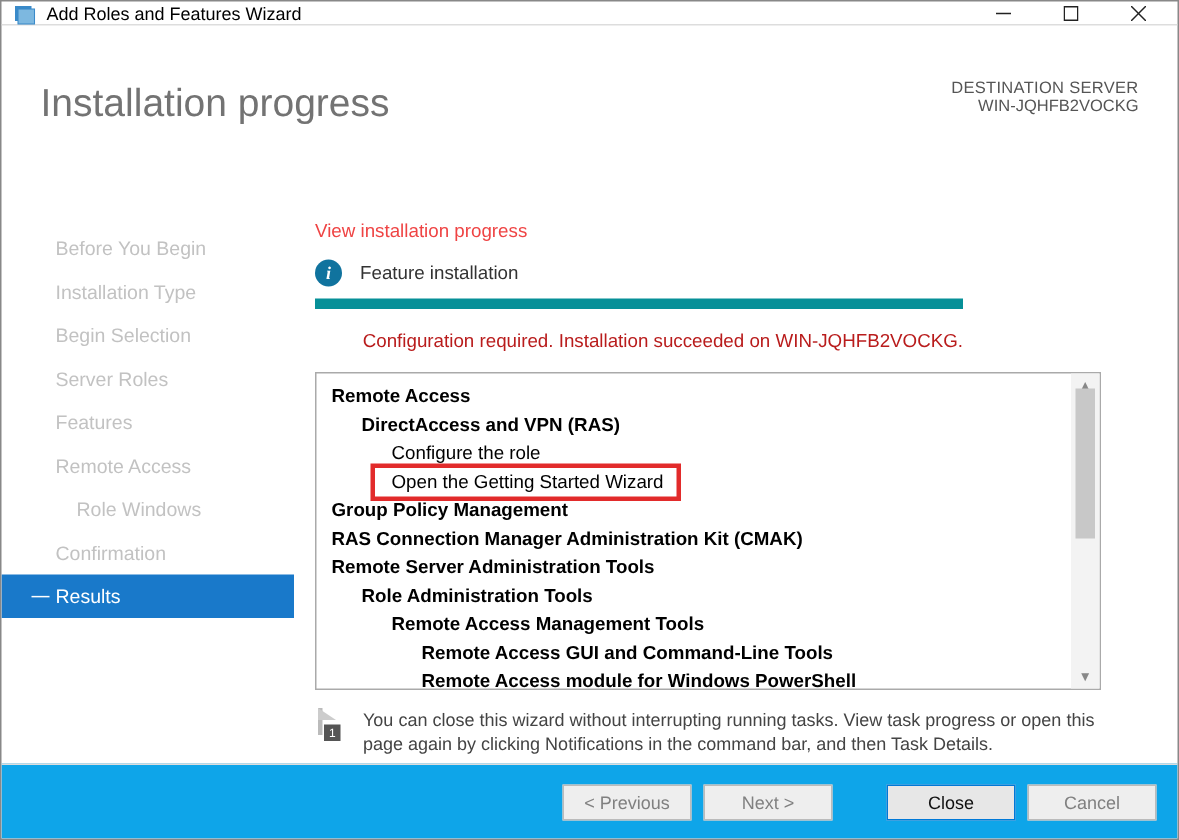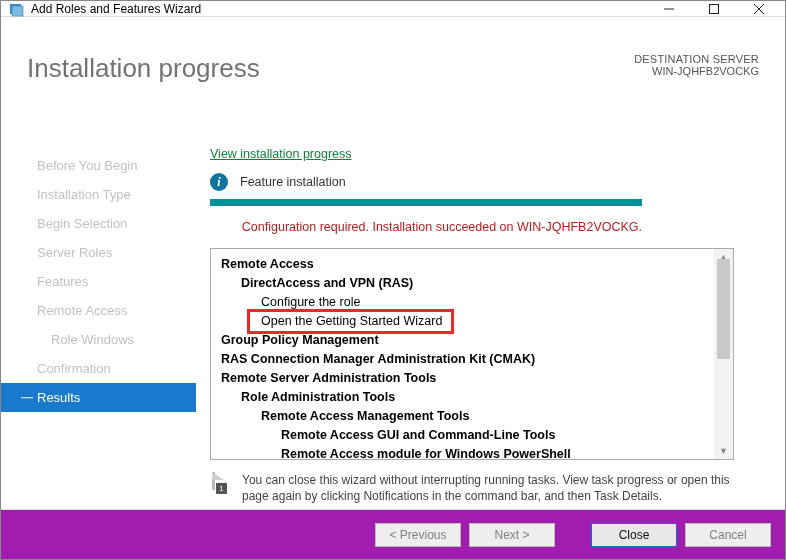--- a/index.html
+++ b/index.html
@@ -15,21 +15,21 @@
 .page-title { font-size: 26px; font-weight: 300; color: #737373; }
 .dest { text-align: right; font-size: 11px; color: #555; }
 .dest .label { letter-spacing: 0.2px; }
 .body-area { position: absolute; top: 100px; left: 0; right: 0; bottom: 50px; display: flex; }
 .sidebar { width: 195px; padding-top: 20px; }
 .nav-item { font-size: 13px; color: #c2c2c2; padding: 7px 0 7px 36px; white-space: nowrap; }
 .nav-item.indent { padding-left: 50px; }
 .nav-item.selected { background: #1979ca; color: #fff; padding-left: 36px; position: relative; }
 .nav-item.selected::before { content: ""; position: absolute; left: 20px; top: 50%; transform: translateY(-50%); width: 12px; height: 1.5px; background: #fff; }
 .main { flex: 1; padding: 16px 30px 0 14px; }
-.section-label { font-size: 12.5px; color: #15803d; margin-bottom: 12px; text-decoration: underline; }
+.section-label { font-size: 12.5px; color: #ef4444; margin-bottom: 12px; }
 .feature-row { display: flex; align-items: center; margin-bottom: 8px; }
 .info-badge { width: 18px; height: 18px; border-radius: 50%; background: #10739e; color: #fff; font-size: 12px; font-weight: bold; display: flex; align-items: center; justify-content: center; margin-right: 12px; font-style: italic; font-family: Georgia, serif; }
 .feature-label { font-size: 12.5px; color: #333; }
 .progress-bar { height: 7px; width: 100%; background: #e8e8e8; margin: 8px 0 14px 0; max-width: 432px; }
 .progress-fill { height: 100%; background: #069098; width: 100%; }
 .status-text { font-size: 12.5px; color: #b91c1c; margin-bottom: 14px; max-width: 432px; text-align: right; }
 .tree-box { border: 1px solid #aaa; width: 524px; height: 212px; position: relative; }
 .tree-scroll { position: absolute; top: 0; left: 0; right: 19px; bottom: 0; overflow: hidden; padding: 6px 0 6px 10px; }
 .tree-box .scrollbar { position: absolute; right: 0; top: 0; bottom: 0; width: 19px; background: #f3f3f3; }
 .tree-box .scrollbar .thumb { position: absolute; right: 3px; top: 10px; width: 13px; height: 100px; background: #c8c8c8; }
@@ -44,21 +44,21 @@
 .tree-line.link { color: #000000; }
 .highlight-box { position: absolute; border: 3px solid #e22b2b; pointer-events: none; }
 .note-row { display: flex; margin-top: 12px; width: 524px; }
 .note-icon { width: 22px; flex-shrink: 0; margin-right: 10px; position: relative; }
 .flag { width: 20px; height: 20px; position: relative; }
 .flag .tri { width: 0; height: 0; border-left: 12px solid #ccc; border-top: 8px solid transparent; border-bottom: 0 solid transparent; position: absolute; top: 0; left: 2px; }
 .flag .pole { width: 2.5px; height: 18px; background: #bbb; position: absolute; left: 2px; top: 0; }
 .flag .badge { position: absolute; bottom: -2px; left: 6px; width: 11px; height: 11px; background: #555; color: #fff; font-size: 8px; display: flex; align-items: center; justify-content: center; }
 .note-text { font-size: 12px; color: #444; line-height: 16px; }
 .export-link { font-size: 12.5px; color: #0f6999; margin-top: 10px; display: inline-block; }
-.footer { position: absolute; bottom: 0; left: 0; right: 0; height: 50px; background: #a21caf; border-top: 1px solid #ddd; display: flex; align-items: center; justify-content: flex-end; padding-right: 14px; gap: 8px; }
+.footer { position: absolute; bottom: 0; left: 0; right: 0; height: 50px; background: #0ea5e9; border-top: 1px solid #ddd; display: flex; align-items: center; justify-content: flex-end; padding-right: 14px; gap: 8px; }
 .btn { width: 86px; height: 24px; font-size: 12px; border: 1px solid #bbb; background: #eee; color: #808080; display: flex; align-items: center; justify-content: center; }
 .btn.enabled { background: #e7e7e7; border: 1px solid #0078d7; color: #111; }
 .btn-gap { width: 20px; }
 </style>
 </head>
 <body>
 
 <div class="titlebar">
   <span class="titlebar-icon">
     <svg width="16" height="16" viewBox="0 0 16 16">

